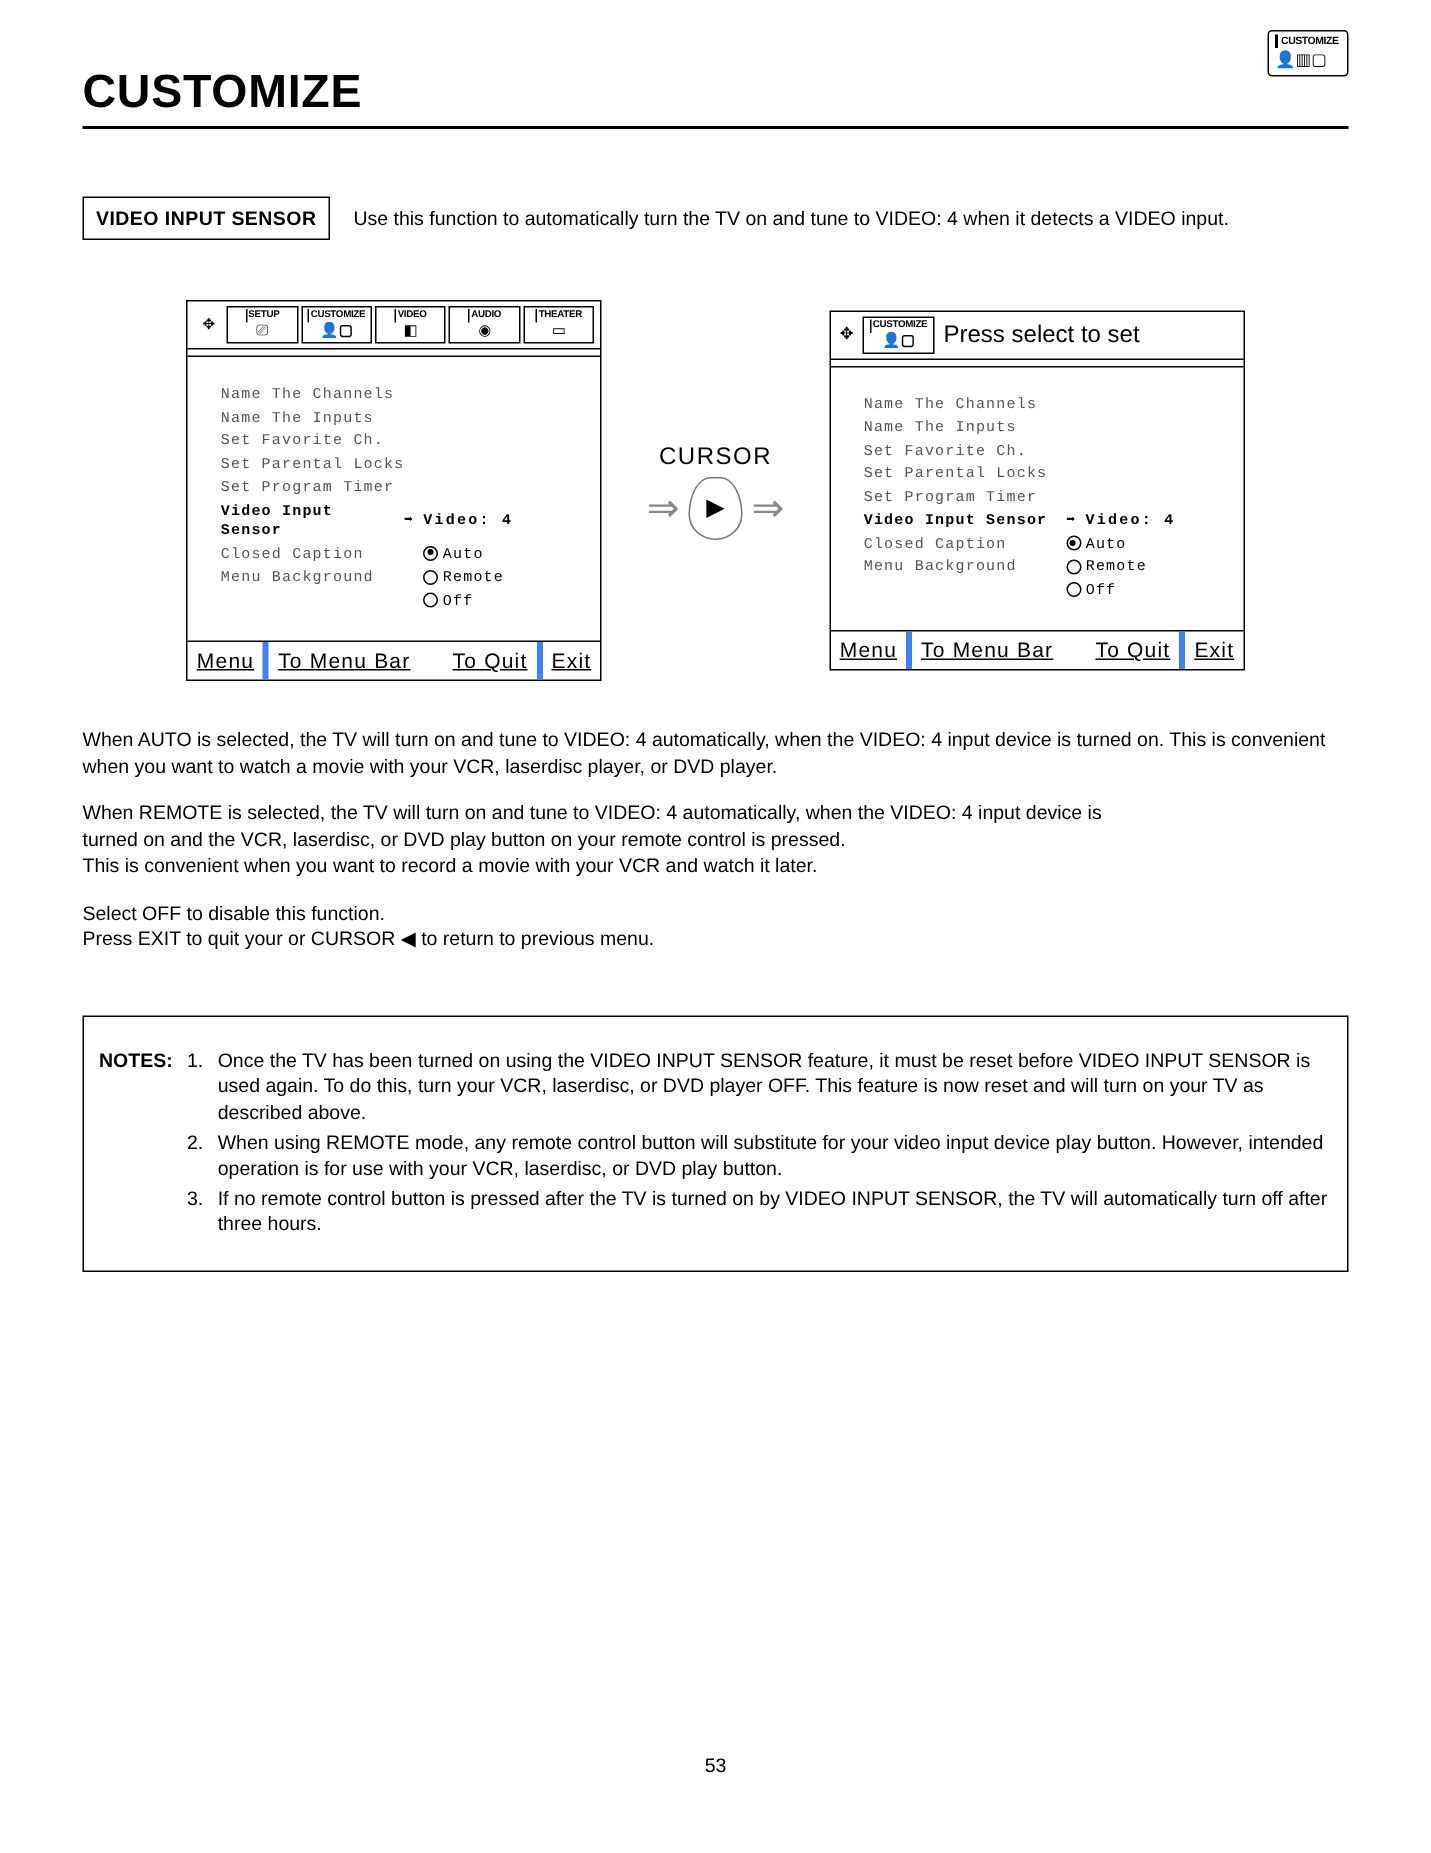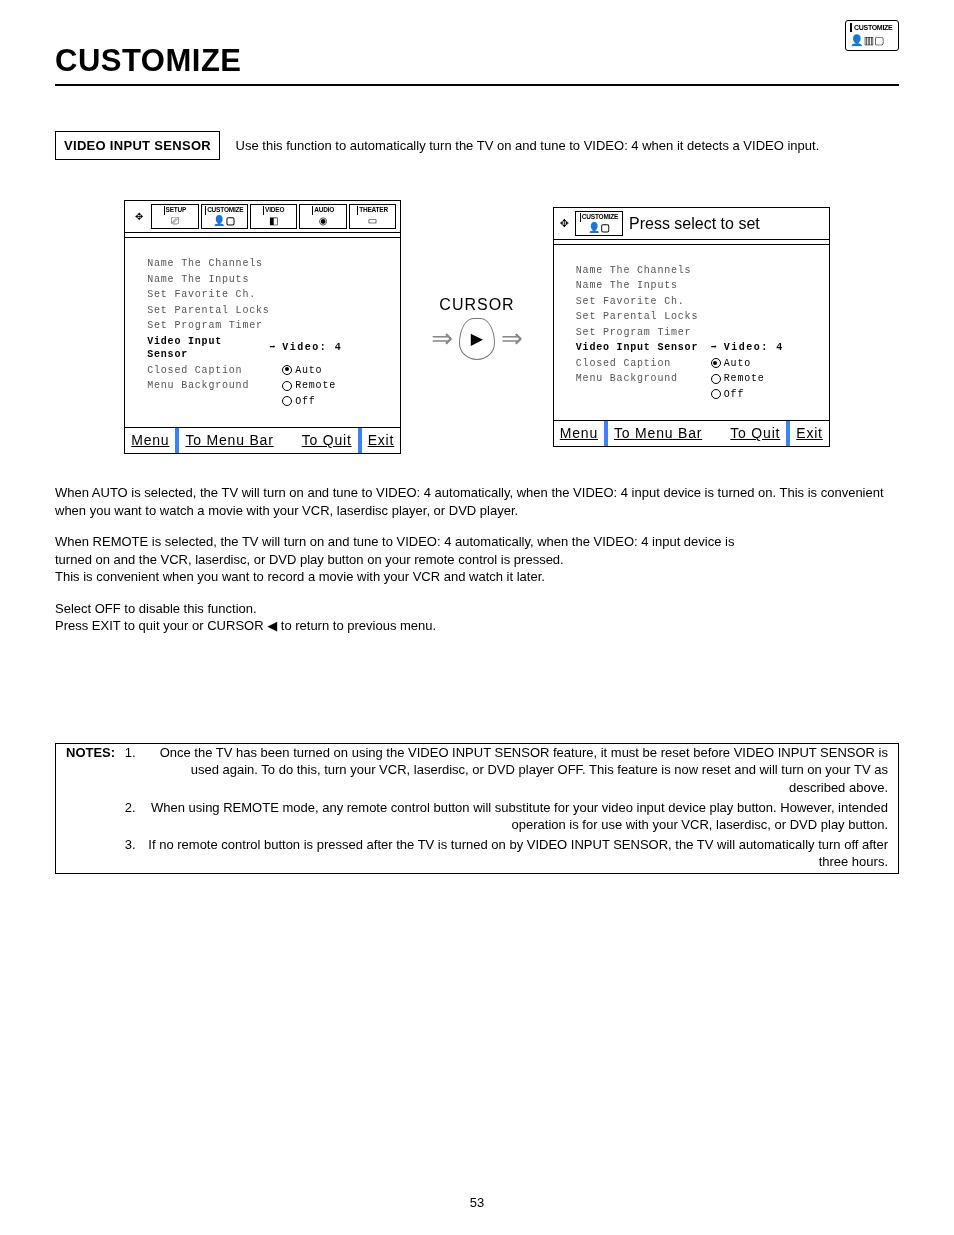--- a/index.html
+++ b/index.html
@@ -172,26 +172,25 @@
     color:#666;
     justify-content:center;
   }
   .cursor-shape {
     width:34px;height:40px;border:1px solid #777;border-radius:40% 40% 50% 50% / 60% 60% 40% 40%;
     display:flex;align-items:center;justify-content:center;font-size:16px;color:#000;
   }
   .body-text p { margin: 0 0 14px 0; }
   .notes-box {
     border:1.5px solid #000;
-    padding:0 10px;
-    margin-top:108px;
+    padding:20px 10px;
+    margin-top:42px;
     display:flex;
     gap:6px;
     font-size:13px;
-    text-align:right;
   }
   .notes-label { font-weight:bold; width:62px; }
   .notes-list {
     margin:0; padding:0 0 0 18px;
   }
   .notes-list li { margin-bottom:2px; padding-left:6px; }
   .page-num { text-align:center; margin-top:320px; font-size:13px;}
   .outline-arrow { color:#888; font-size:26px; }
 </style>
 </head>

